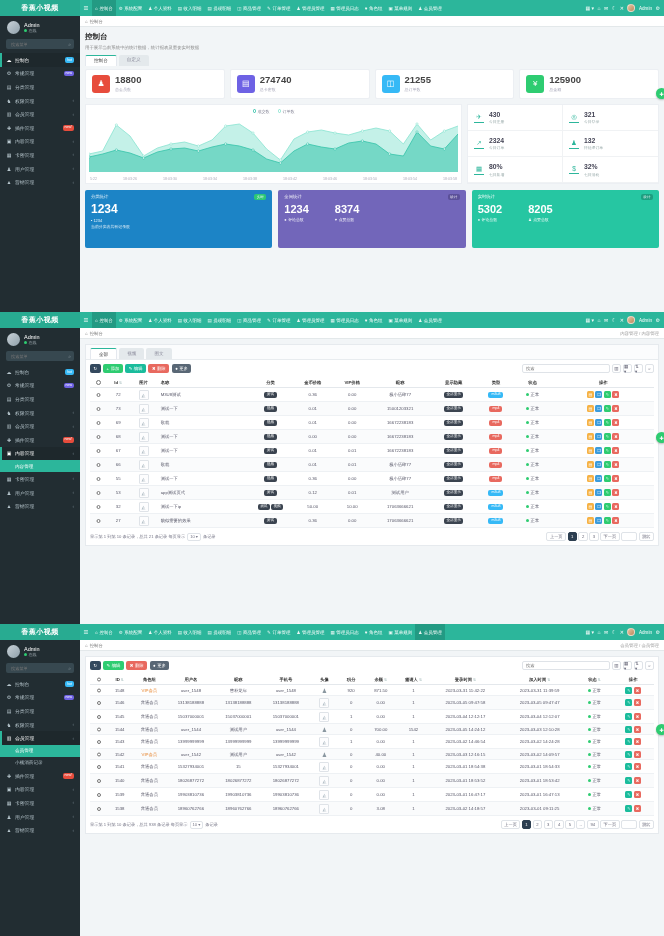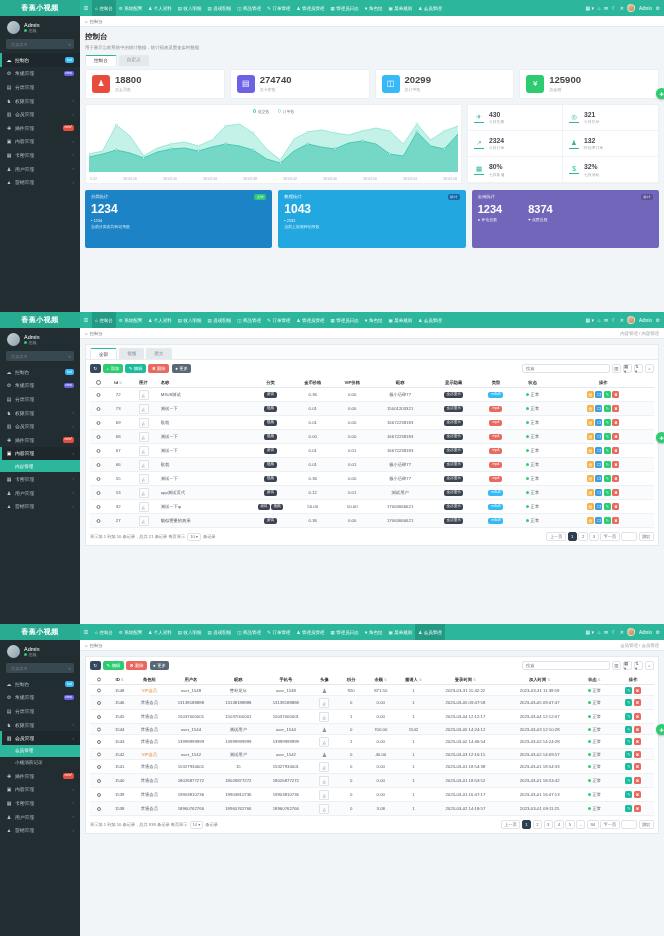--- a/index.html
+++ b/index.html
@@ -266,21 +266,21 @@
             <div class="stat-card">
               <div class="stat-icon" style="background: rgb(110, 98, 228);">▤</div>
               <div>
                 <div class="stat-val">274740</div>
                 <div class="stat-lbl">总卡密数</div>
               </div>
             </div>
             <div class="stat-card">
               <div class="stat-icon" style="background: rgb(54, 185, 246);">◫</div>
               <div>
-                <div class="stat-val">20299</div>
+                <div class="stat-val">21255</div>
                 <div class="stat-lbl">总订单数</div>
               </div>
             </div>
             <div class="stat-card">
               <div class="stat-icon" style="background: rgb(46, 204, 113);">¥</div>
               <div>
                 <div class="stat-val">125900</div>
                 <div class="stat-lbl">总金额</div>
               </div>
             </div>
@@ -388,42 +388,49 @@
           <div class="icard-row">
             <div class="icard" style="background: rgb(28, 132, 198);">
               <div class="icard-head">
                 <span>分类统计</span>
                 <span class="icard-badge" style="background: rgb(46, 204, 113);">实时</span>
               </div>
               <div class="icard-val">1234</div>
               <div class="icard-sub">▪ 1234</div>
               <div class="icard-desc">当前分类表共有记录数</div>
             </div>
-            <div class="icard" style="background: rgb(35, 167, 224);">
-              <div class="icard-head">
-                <span>教程统计</span>
-                <span class="icard-badge" style="background: rgb(21, 101, 167);">统计</span>
-              </div>
-              <div class="icard-val">1043</div>
-              <div class="icard-sub">▪ 2532</div>
-              <div class="icard-desc">当前上架教程记录数</div>
-            </div>
             <div class="icard" style="background: rgb(114, 102, 186);">
               <div class="icard-head">
                 <span>全局统计</span>
                 <span class="icard-badge" style="background: rgb(90, 79, 151);">统计</span>
               </div>
               <div class="icard-pairs">
                 <div>
                   <div class="pair-val">1234</div>
                   <div class="pair-lbl"><span>●</span><span style="margin-left: 1.5px;">评论总数</span></div>
                 </div>
                 <div>
                   <div class="pair-val">8374</div>
                   <div class="pair-lbl"><span>♥</span><span style="margin-left: 1.5px;">点赞总数</span></div>
+                </div>
+              </div>
+            </div>
+            <div class="icard" style="background: rgb(38, 198, 162);">
+              <div class="icard-head">
+                <span>实时统计</span>
+                <span class="icard-badge" style="background: rgb(29, 156, 127);">统计</span>
+              </div>
+              <div class="icard-pairs">
+                <div>
+                  <div class="pair-val">5302</div>
+                  <div class="pair-lbl"><span>●</span><span style="margin-left: 1.5px;">评论总数</span></div>
+                </div>
+                <div>
+                  <div class="pair-val">8205</div>
+                  <div class="pair-lbl"><span>♟</span><span style="margin-left: 1.5px;">点赞总数</span></div>
                 </div>
               </div>
             </div>
           </div>
         </div>
       </div>
       <div class="fab" style="top: 88px;">✚</div>
     </section>
     <section class="panel">
       <header class="nav">

